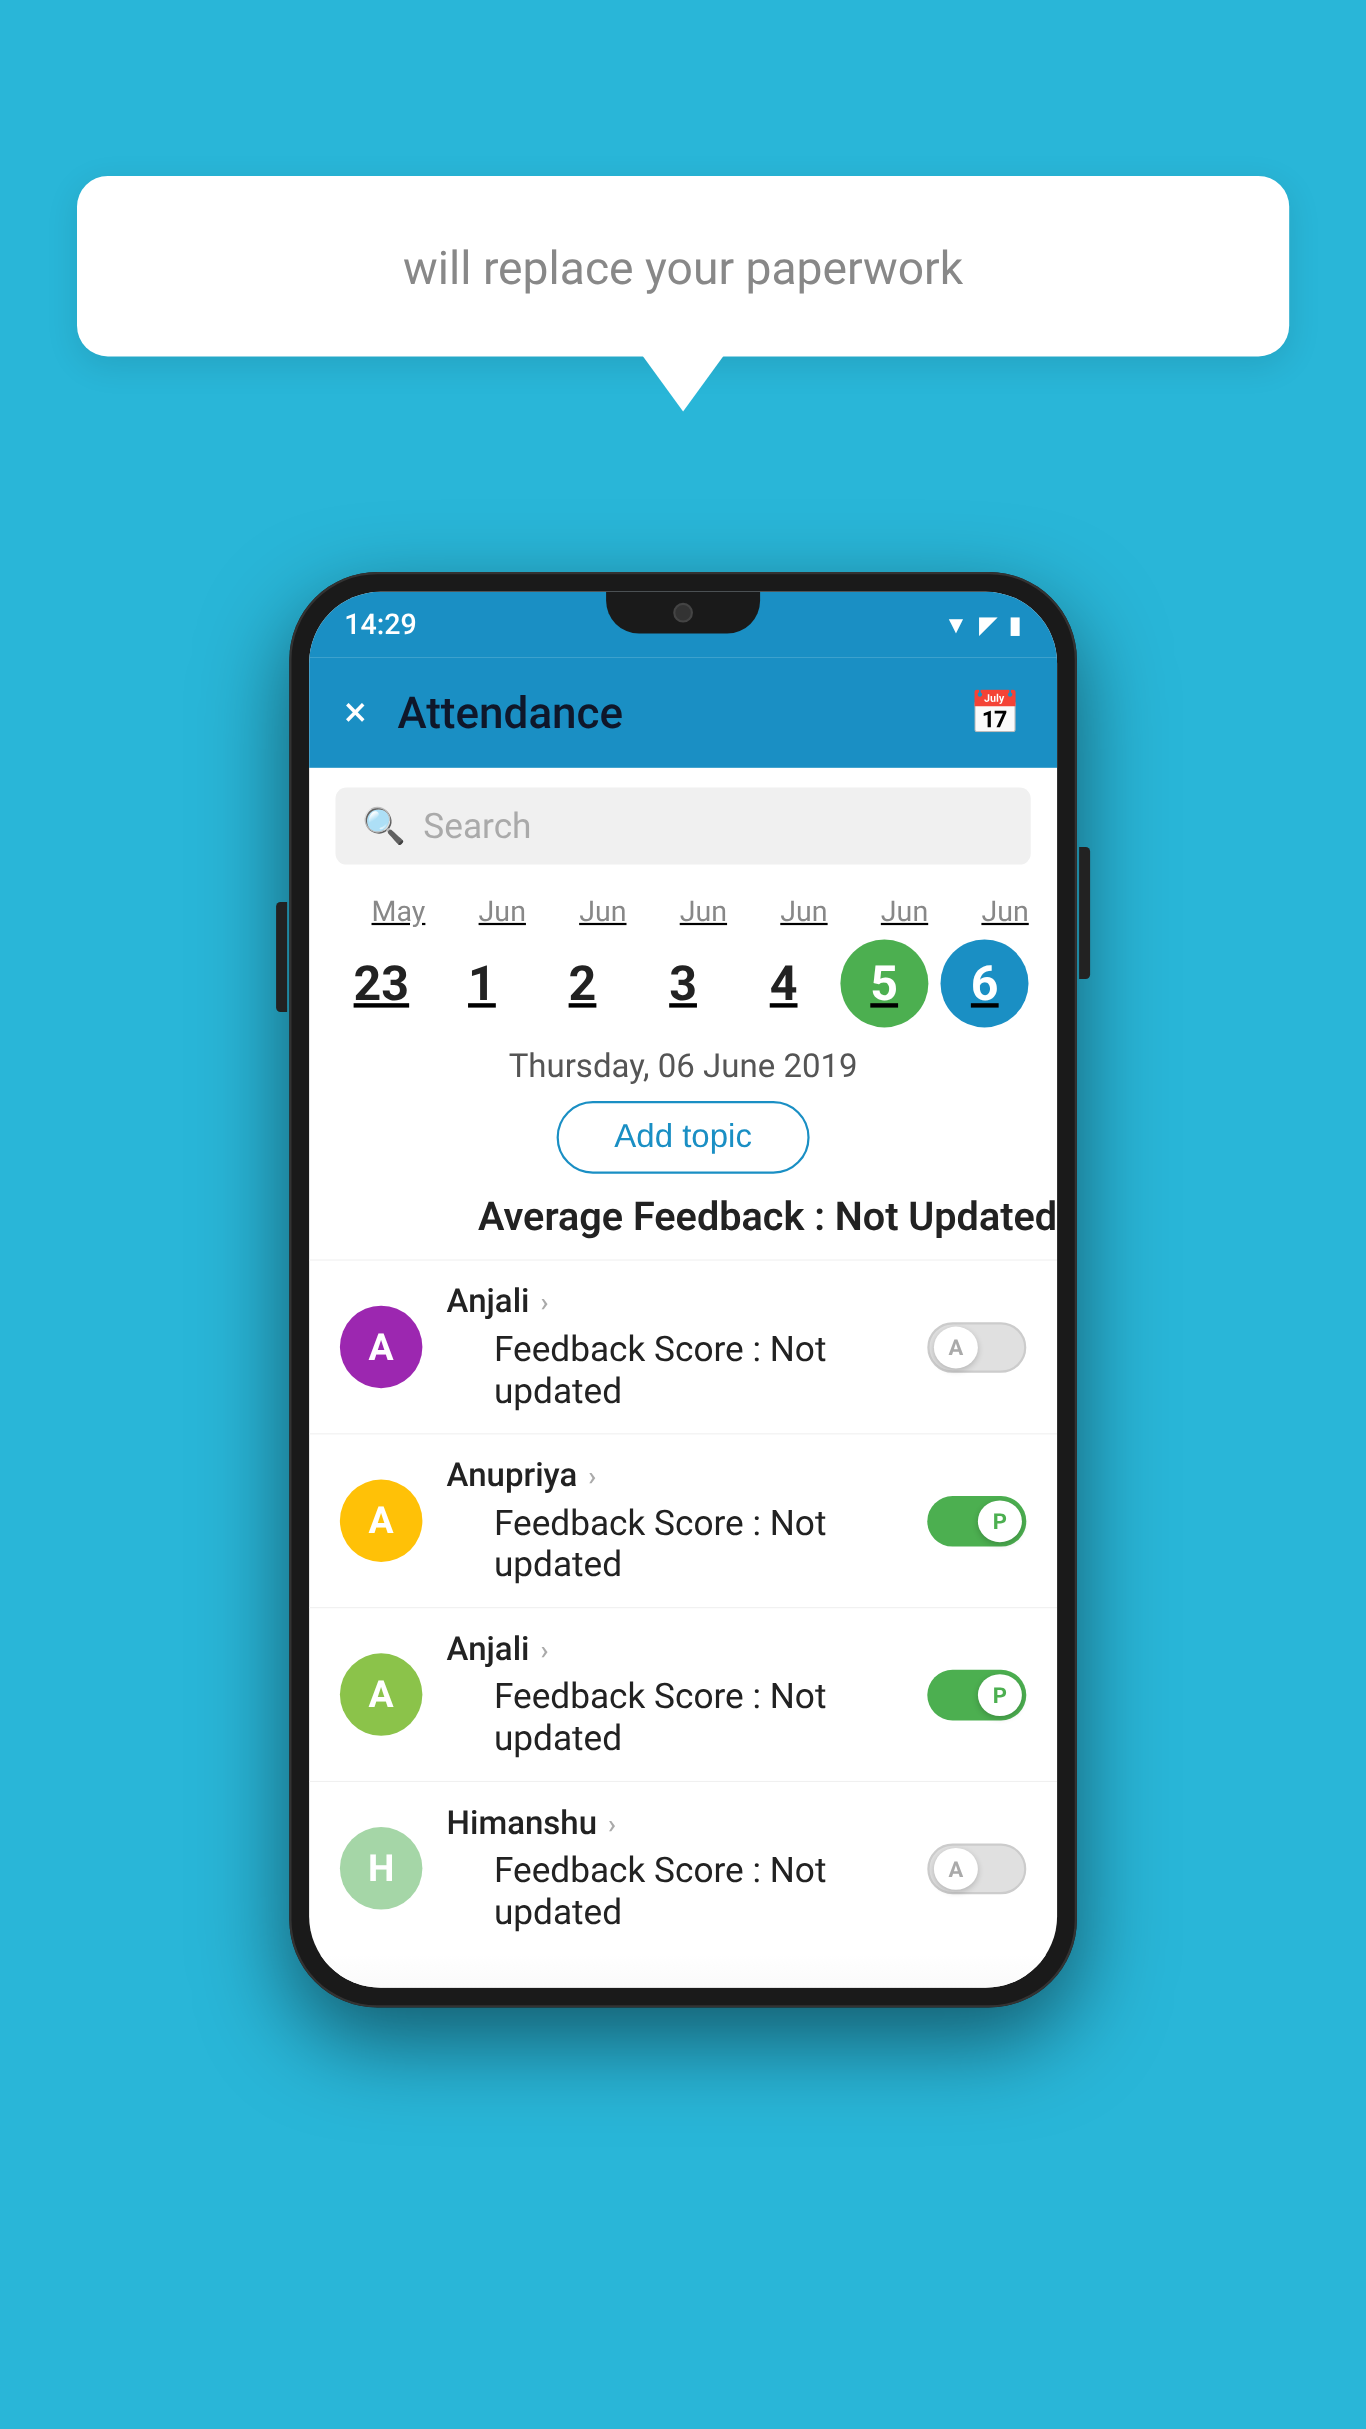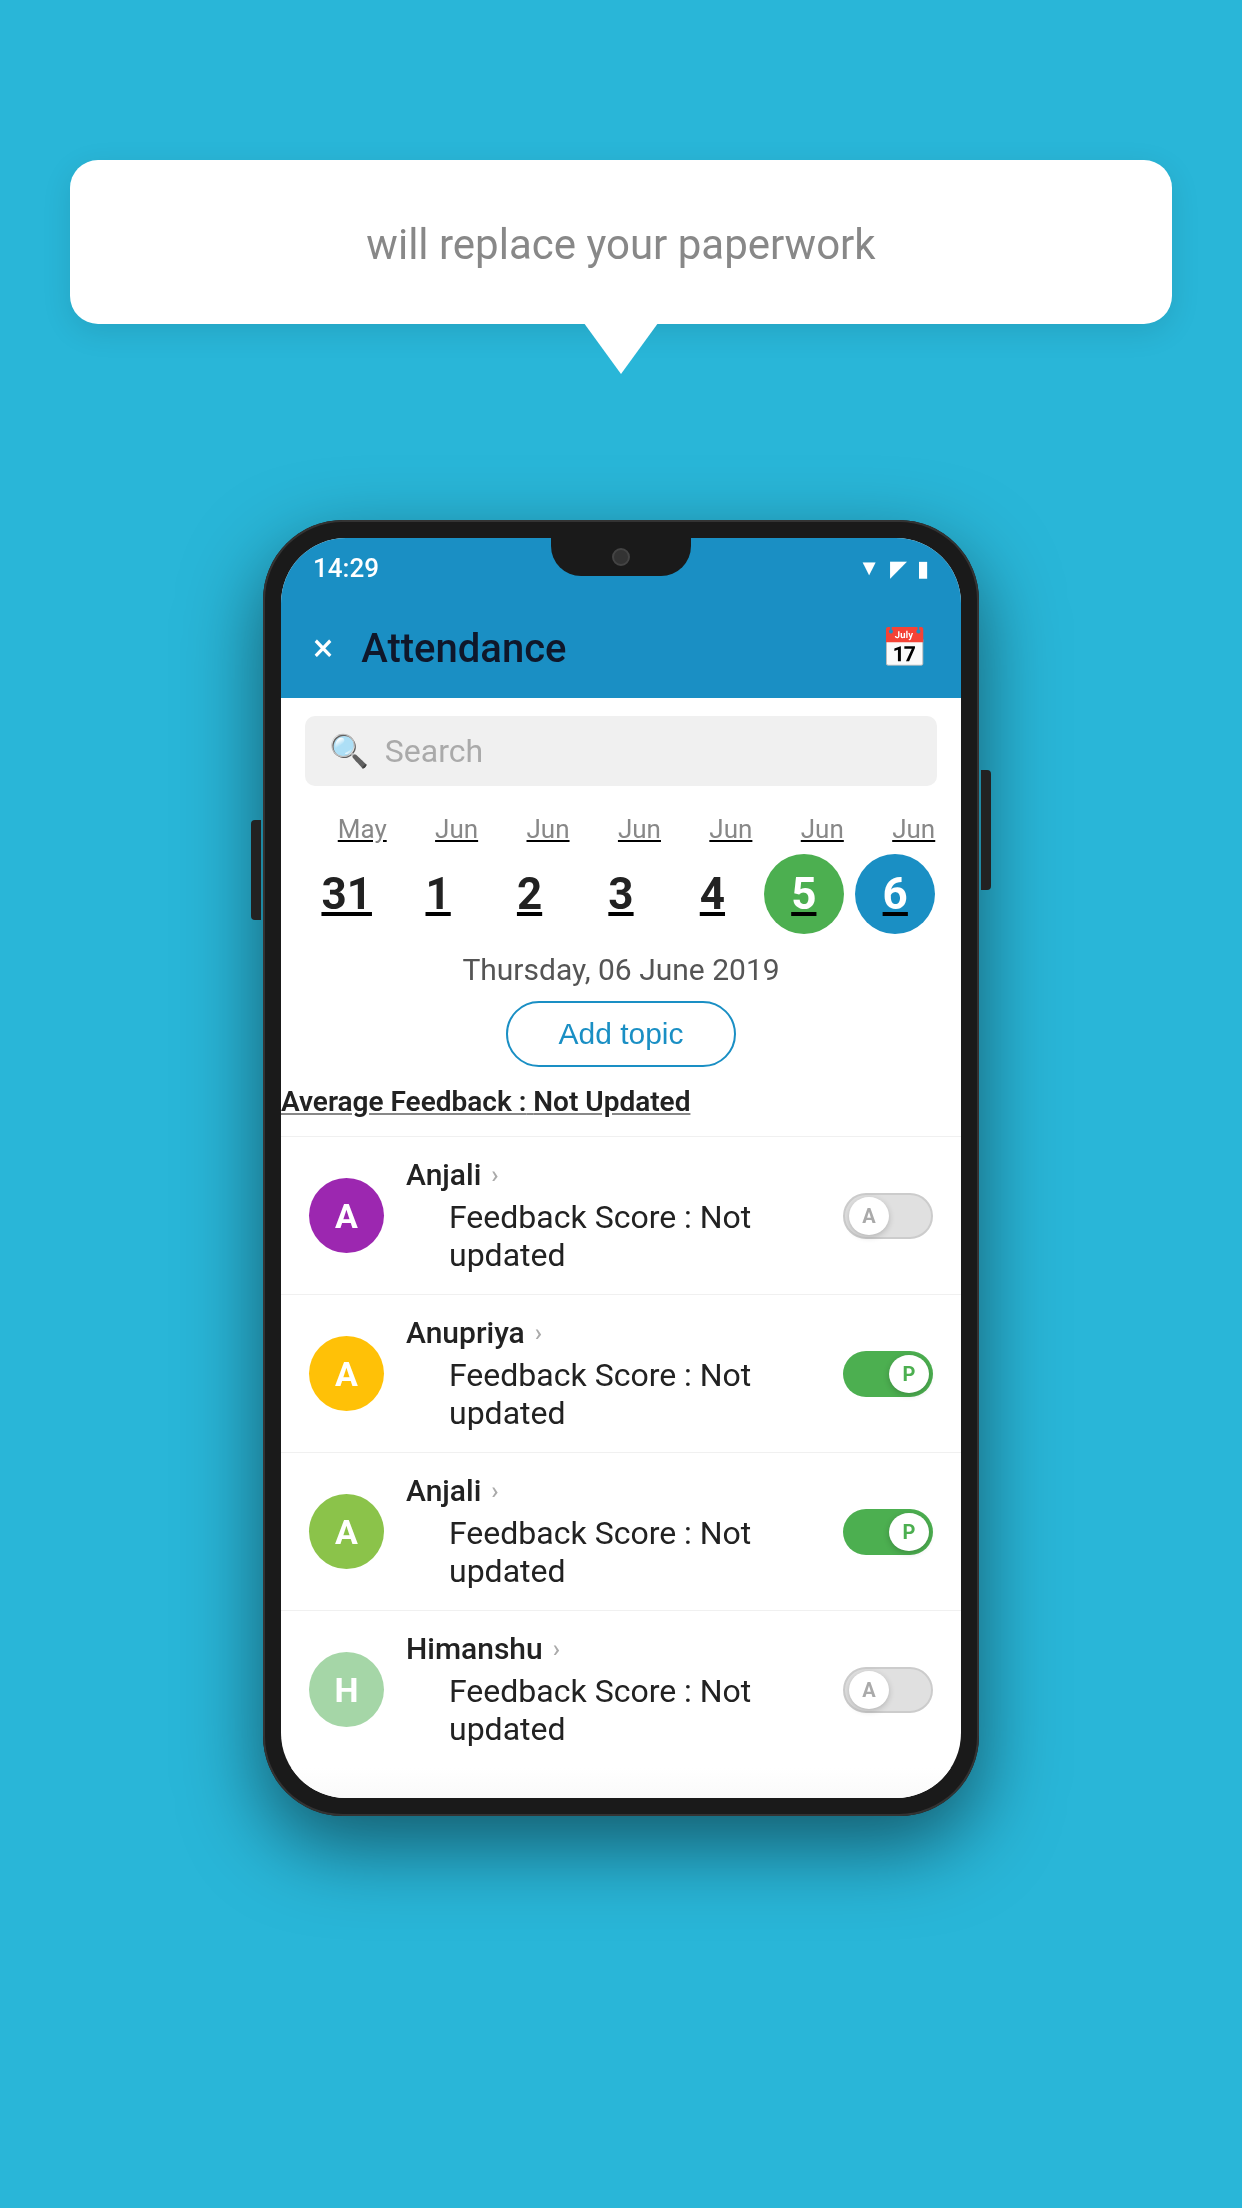--- a/index.html
+++ b/index.html
@@ -245,25 +245,24 @@
       background: white;
       color: #1a8fc4;
       font-size: 30px;
       padding: 14px 50px;
       border-radius: 40px;
       cursor: pointer;
     }
 
     
     .avg-feedback {
-      text-align: left;
-      font-size: 28px;
+      text-align: right;
+      font-size: 36px;
       color: #888;
       margin-bottom: 18px;
-      text-decoration: underline;
     }
     .avg-feedback span {
       color: #222;
       font-weight: 600;
     }
 
     
     .student-item {
       display: flex;
       align-items: center;
@@ -389,21 +388,21 @@
       </div>
 
       <div class="search-container">
         <span class="search-icon-el">🔍</span>
         <span class="search-text">Search</span>
       </div>
 
       <div class="calendar-strip">
         <div class="cal-day">
           <span class="cal-month">May</span>
-          <span class="cal-date">31</span>
+          <span class="cal-date">23</span>
         </div>
         <div class="cal-day">
           <span class="cal-month">Jun</span>
           <span class="cal-date">1</span>
         </div>
         <div class="cal-day">
           <span class="cal-month">Jun</span>
           <span class="cal-date">2</span>
         </div>
         <div class="cal-day">

